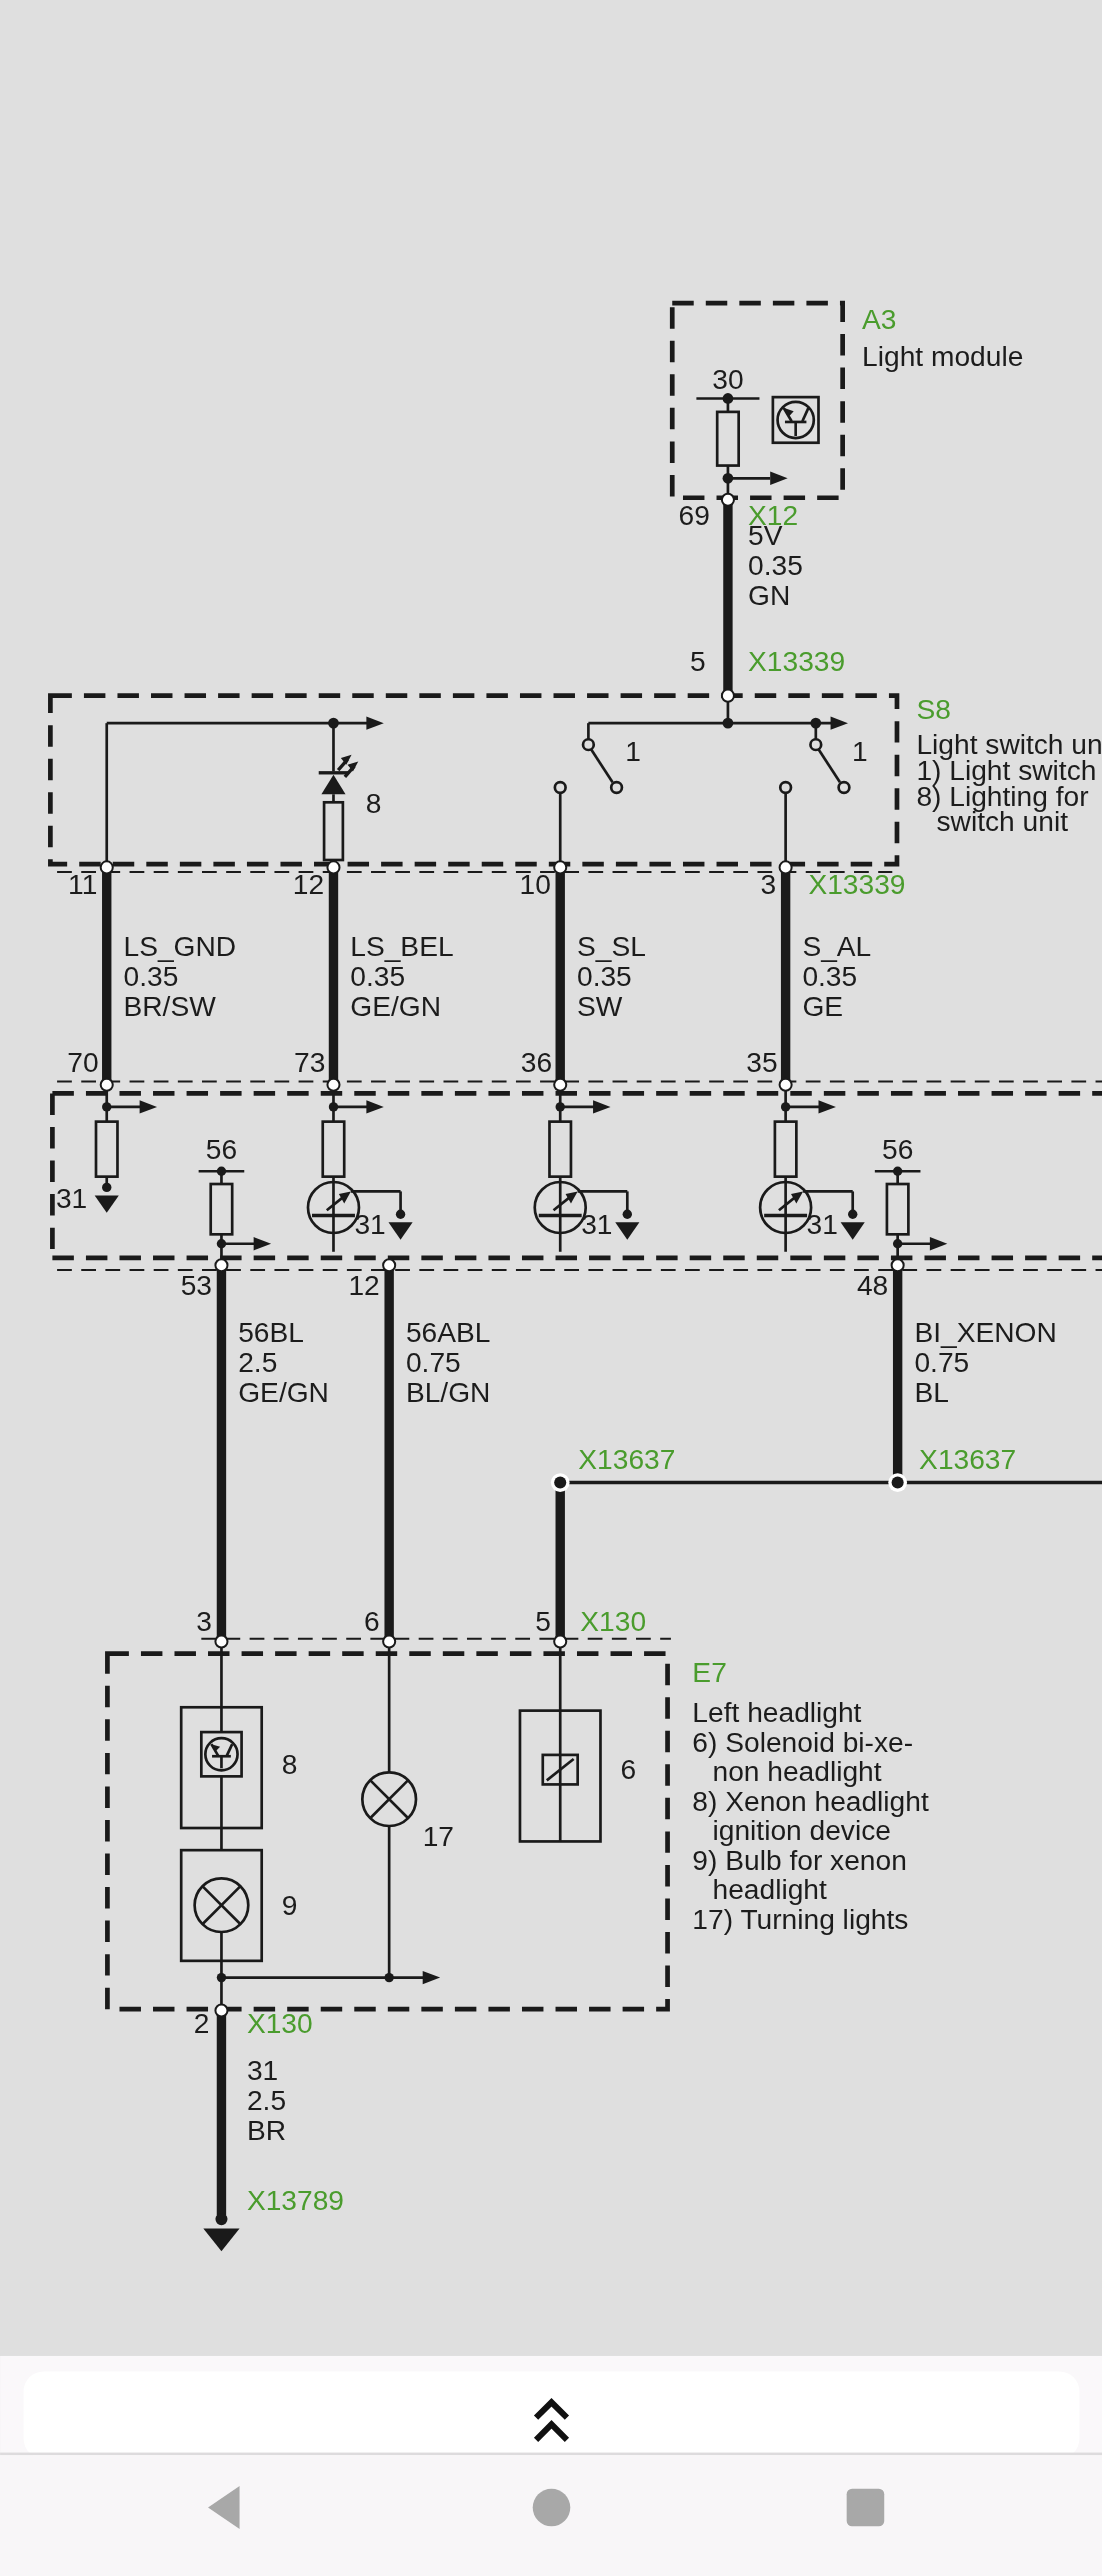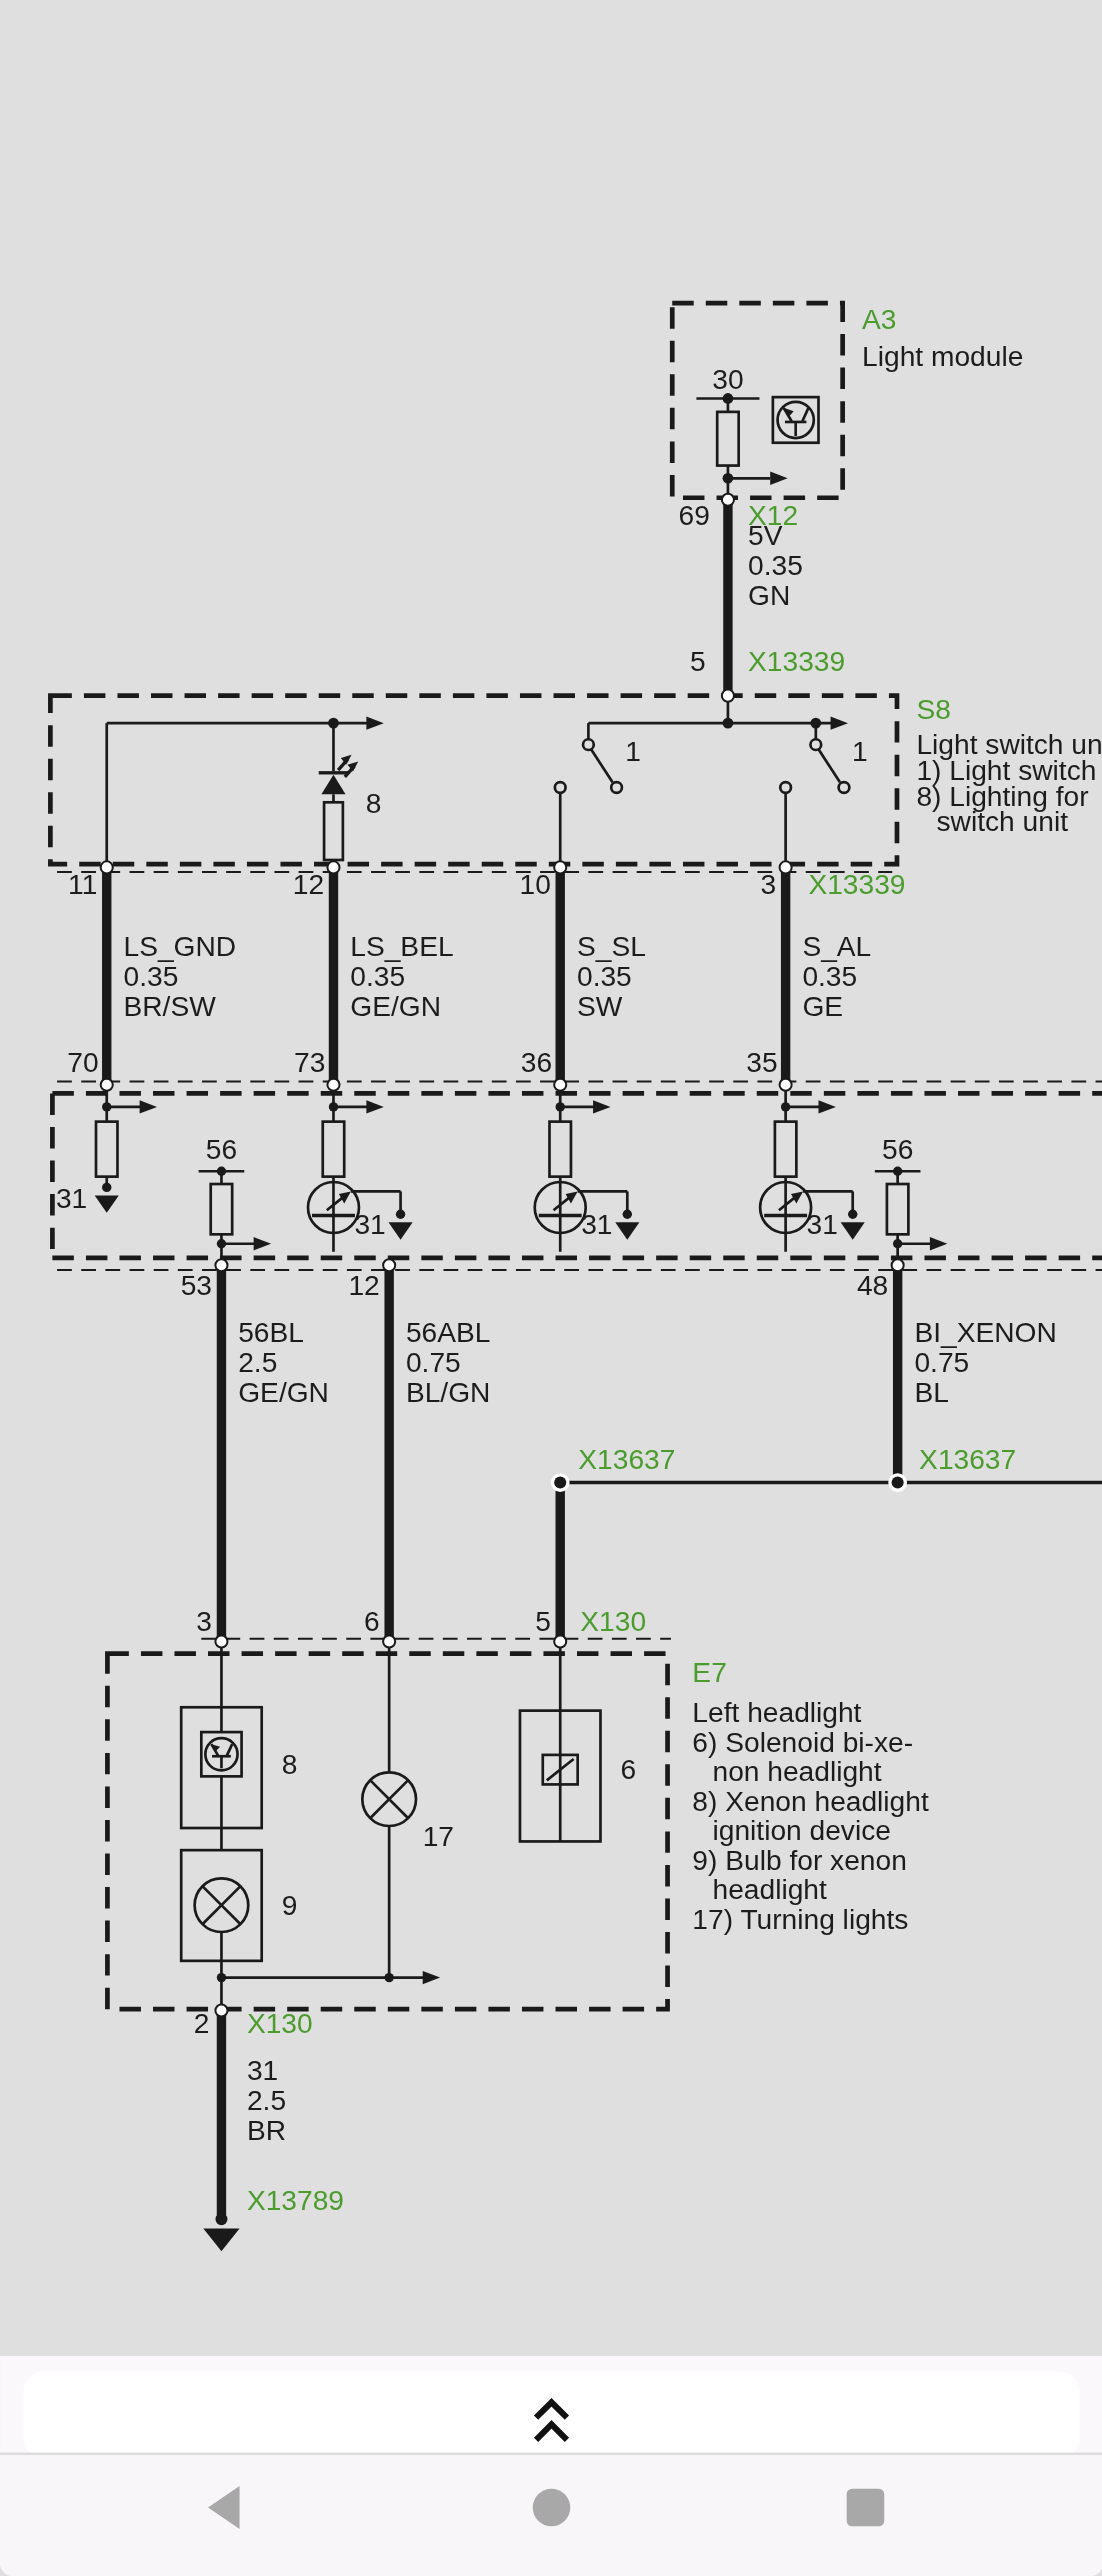--- a/index.html
+++ b/index.html
@@ -1,17 +1,17 @@
 <!DOCTYPE html>
 <html style="font-size:10.7px"><head>
 <meta charset="utf-8">
 <style>
   html,body{margin:0;padding:0;background:#dfdfdf;}
   #screen{position:relative;width:1103px;height:2576px;background:#dfdfdf;overflow:hidden;
-          font-family:"Liberation Sans",sans-serif;border-radius:13px;}
+          font-family:"Liberation Sans",sans-serif;}
   svg{display:block}
   text{font-family:"Liberation Sans",sans-serif;font-size:42px;fill:#1c1c1c;}
   text.green{fill:#4a9c2d;}
   .thin{stroke:#1a1a1a;stroke-width:4;fill:none;}
   .med{stroke:#1a1a1a;stroke-width:5;fill:none;}
   .thick{stroke:#1a1a1a;stroke-width:14;fill:none;}
   .boxdash{stroke:#1a1a1a;stroke-width:7;fill:none;stroke-dasharray:32 18;}
   .conndash{stroke:#1a1a1a;stroke-width:3;fill:none;stroke-dasharray:22 14;}
   .comp{stroke:#1a1a1a;stroke-width:4;fill:none;}
   .fill{fill:#1a1a1a;stroke:none;}

